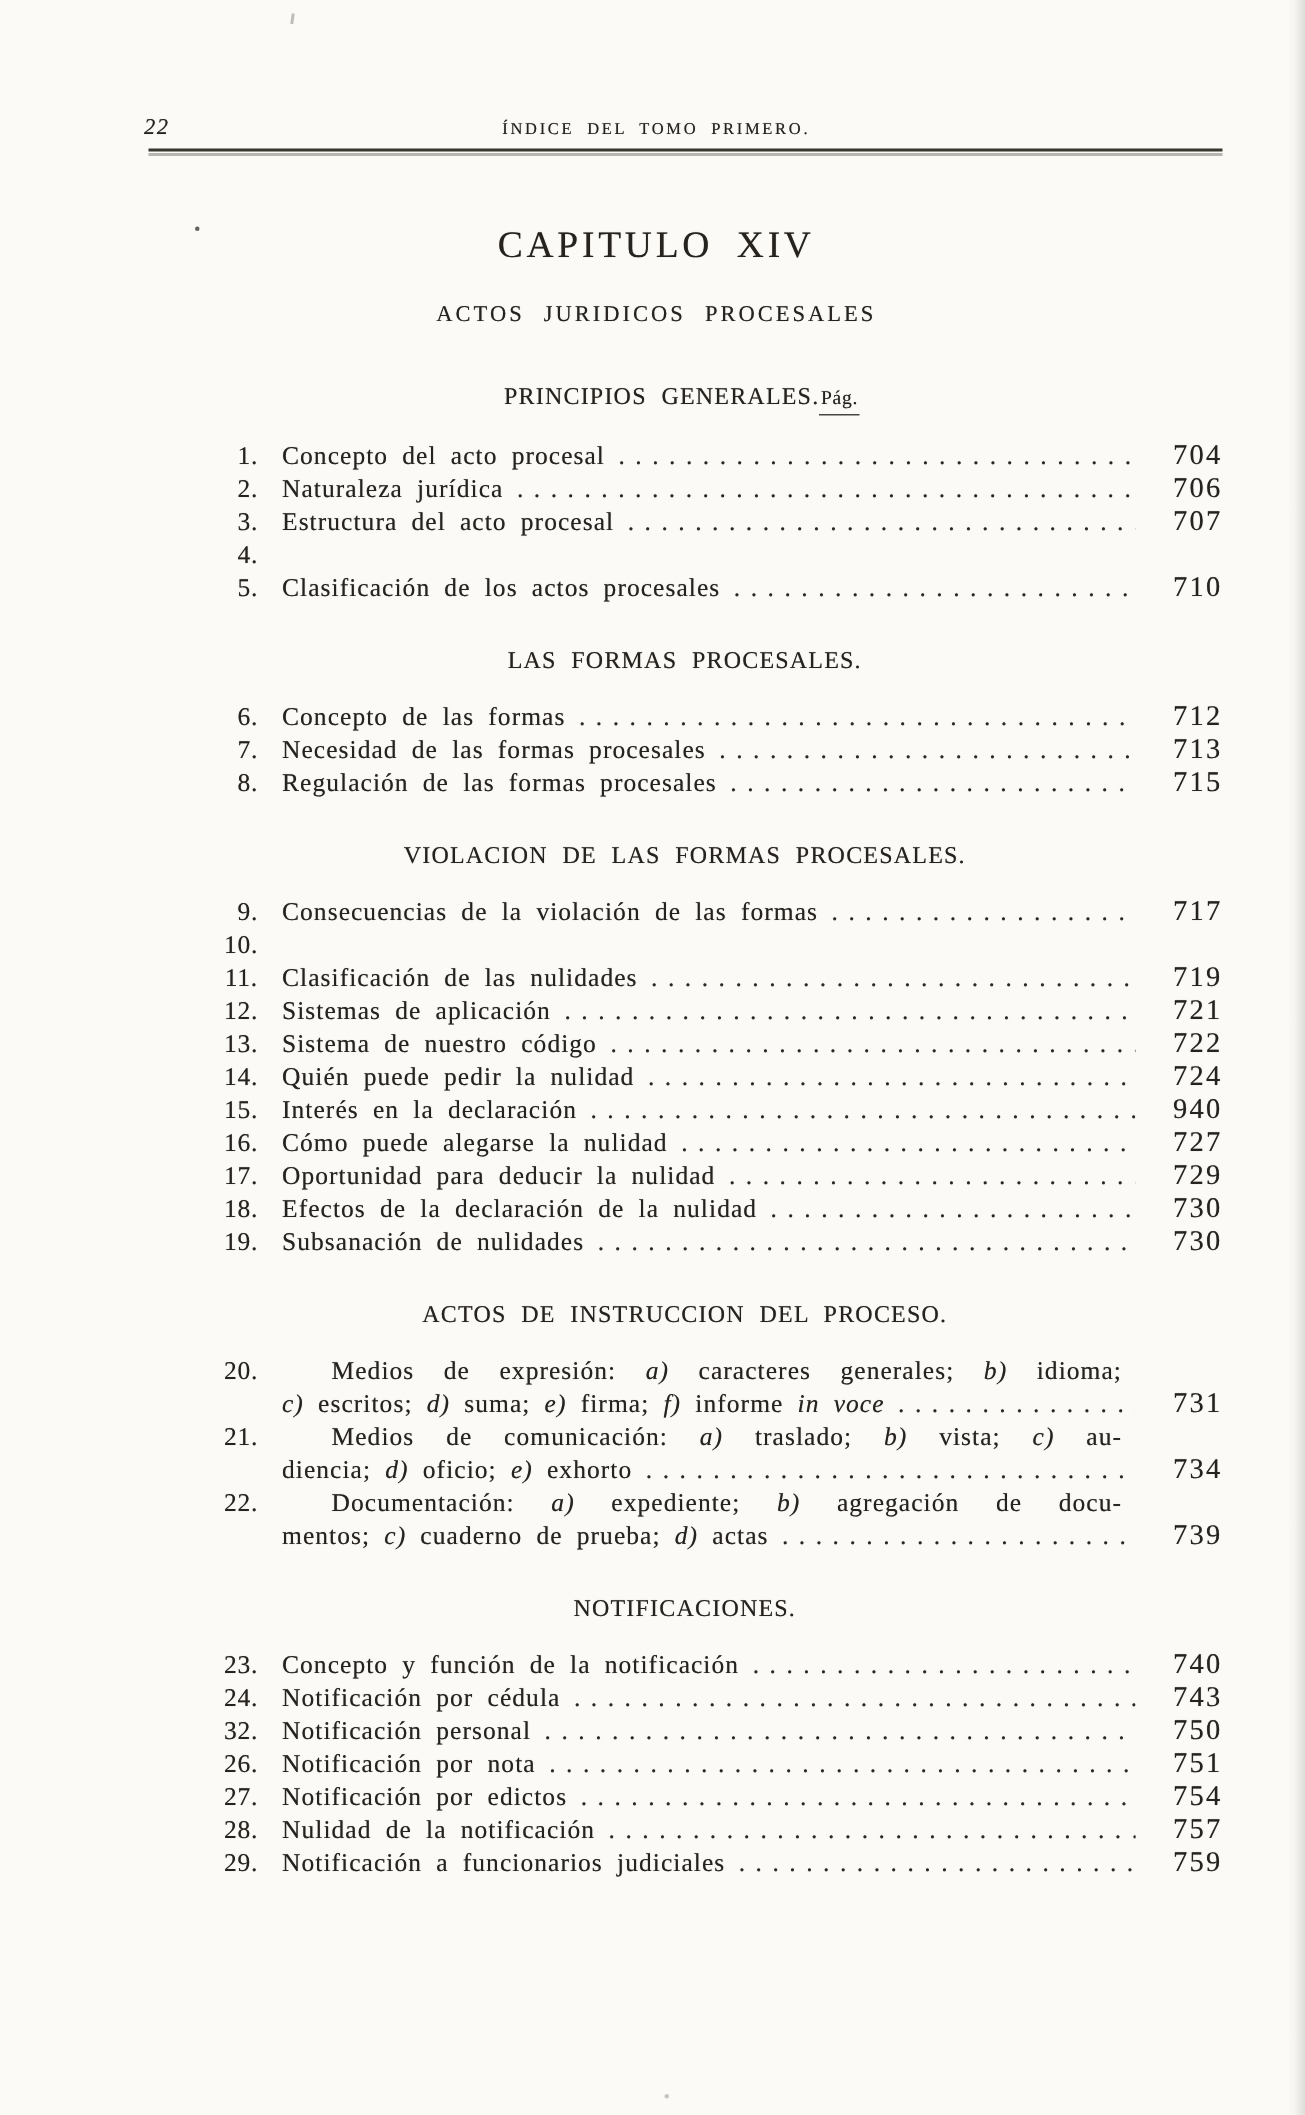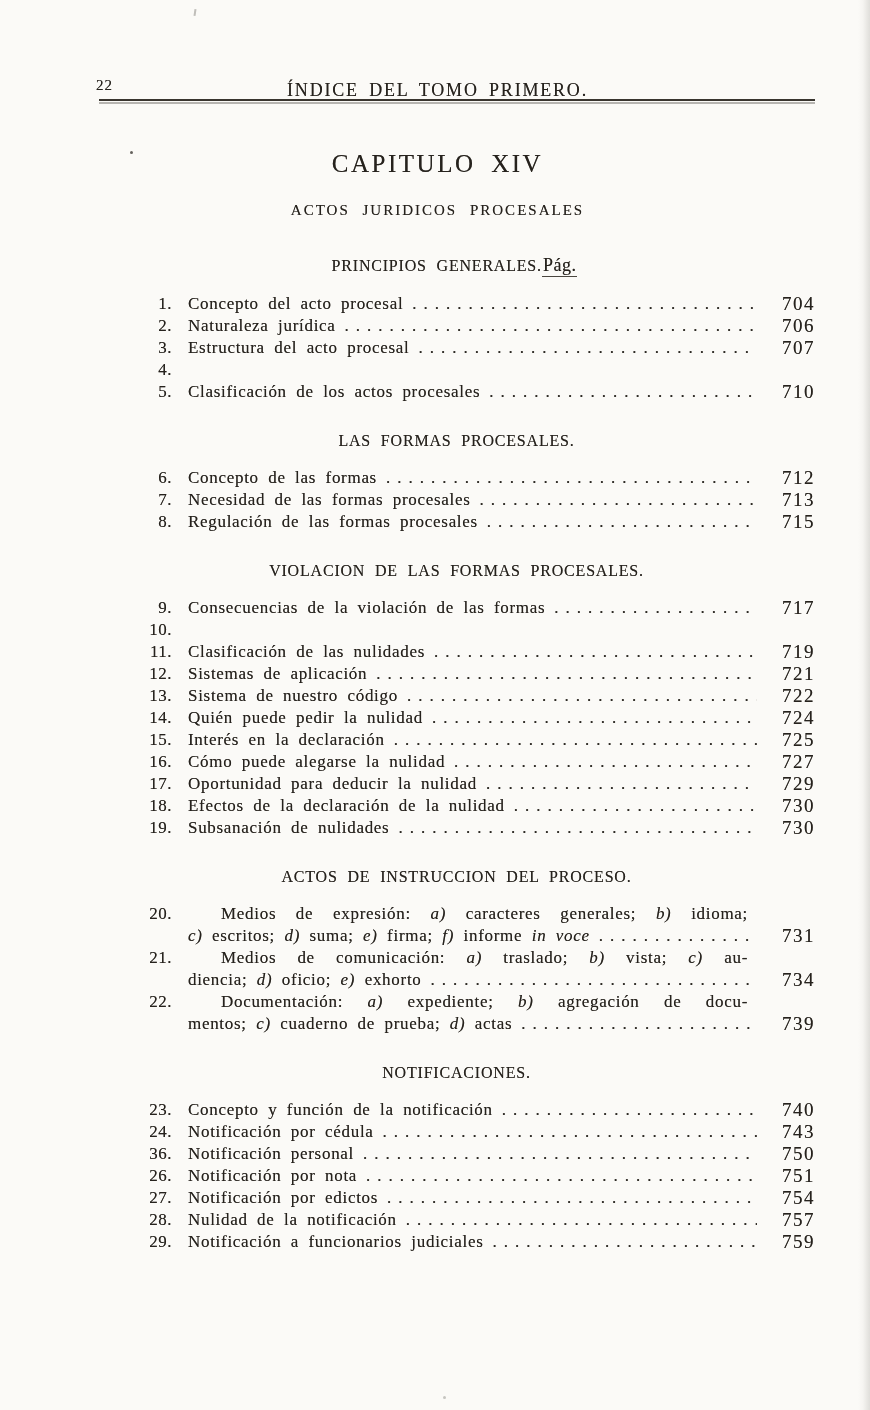--- a/index.html
+++ b/index.html
@@ -5,37 +5,37 @@
   html,body{margin:0;padding:0;}
   body{
     width:870px;height:1410px;position:relative;overflow:hidden;
     background:#fbfaf7;
     font-family:"Liberation Serif","DejaVu Serif",serif;
     color:#26221d;
   }
   .sheet{position:absolute;inset:0;}
   .ink{text-shadow:0 0 .5px rgba(38,34,29,.55);}
 
-  .folio{position:absolute;left:96px;top:77px;font-size:15px;letter-spacing:1px;}
+  .folio{position:absolute;left:96px;top:77px;font-size:15px;letter-spacing:1px;font-style:italic;}
   .running{position:absolute;left:80px;width:715px;top:80px;text-align:center;
-    font-size:18px;letter-spacing:1.8px;word-spacing:4px;}
+    font-size:11px;letter-spacing:1.8px;word-spacing:4px;}
   .rule{position:absolute;left:99px;top:99px;width:716px;height:2px;
     background:#39352f;box-shadow:0 3px 0 rgba(57,53,47,.35);}
 
   .chapter{position:absolute;left:80px;width:715px;top:150px;text-align:center;
     font-size:25px;letter-spacing:2.5px;word-spacing:7px;}
   .subtitle{position:absolute;left:80px;width:715px;top:202px;text-align:center;
     font-size:15px;letter-spacing:2px;word-spacing:7px;}
 
   .toc{position:absolute;left:98px;top:255px;width:717px;
     font-size:17px;line-height:22px;letter-spacing:.7px;word-spacing:4.5px;}
   .section + .section{margin-top:28px;}
   .sec-head{display:flex;justify-content:center;align-items:baseline;
     font-size:16px;letter-spacing:.8px;word-spacing:5px;line-height:20px;}
-  .pag-label{font-size:18px;letter-spacing:.5px;word-spacing:normal;
+  .pag-label{font-size:13px;letter-spacing:.5px;word-spacing:normal;
     border-bottom:1px solid #4a463f;padding:0 1px 1px;margin-right:4px;}
   .sec-items{margin-top:16px;}
 
   .entry{display:flex;align-items:baseline;}
   .num{flex:0 0 74px;text-align:right;padding-right:16px;letter-spacing:.5px;}
   .entry-body{flex:1;min-width:0;}
   .line.fill{text-align:justify;text-align-last:justify;margin-right:67px;margin-left:33px;}
   .line.last{display:flex;align-items:flex-end;}
   .line.last .lt{white-space:nowrap;}
   .dots{flex:1;overflow:hidden;white-space:nowrap;margin:0 10px 0 9px;
@@ -211,21 +211,21 @@
                 <span class="pg">724</span>
               </div>
             </div>
           </div>
           <div class="entry">
             <span class="num">15.</span>
             <div class="entry-body">
               <div class="line last">
                 <span class="lt">Interés en la declaración</span>
                 <span class="dots"></span>
-                <span class="pg">725</span>
+                <span class="pg">940</span>
               </div>
             </div>
           </div>
           <div class="entry">
             <span class="num">16.</span>
             <div class="entry-body">
               <div class="line last">
                 <span class="lt">Cómo puede alegarse la nulidad</span>
                 <span class="dots"></span>
                 <span class="pg">727</span>
@@ -323,21 +323,21 @@
             <span class="num">24.</span>
             <div class="entry-body">
               <div class="line last">
                 <span class="lt">Notificación por cédula</span>
                 <span class="dots"></span>
                 <span class="pg">743</span>
               </div>
             </div>
           </div>
           <div class="entry">
-            <span class="num">36.</span>
+            <span class="num">32.</span>
             <div class="entry-body">
               <div class="line last">
                 <span class="lt">Notificación personal</span>
                 <span class="dots"></span>
                 <span class="pg">750</span>
               </div>
             </div>
           </div>
           <div class="entry">
             <span class="num">26.</span>

